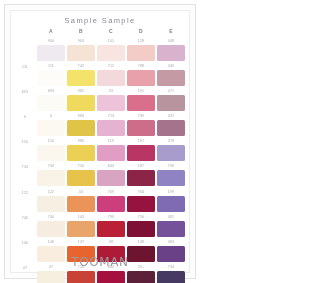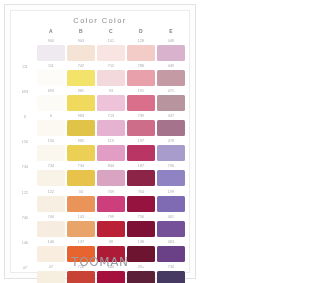--- a/index.html
+++ b/index.html
@@ -120,21 +120,21 @@
     color: #9a9aa2;
     font-family: "DejaVu Sans", sans-serif;
   }
 </style>
 </head>
 <body>
 
 <div id="card">
   <div id="inner">
 
-    <div id="title">Color Color</div>
+    <div id="title">Sample Sample</div>
 
     <div id="grid">
 
       <div class="colhead-row">
         <div class="colhead">A</div>
         <div class="colhead">B</div>
         <div class="colhead">C</div>
         <div class="colhead">D</div>
         <div class="colhead">E</div>
       </div>

